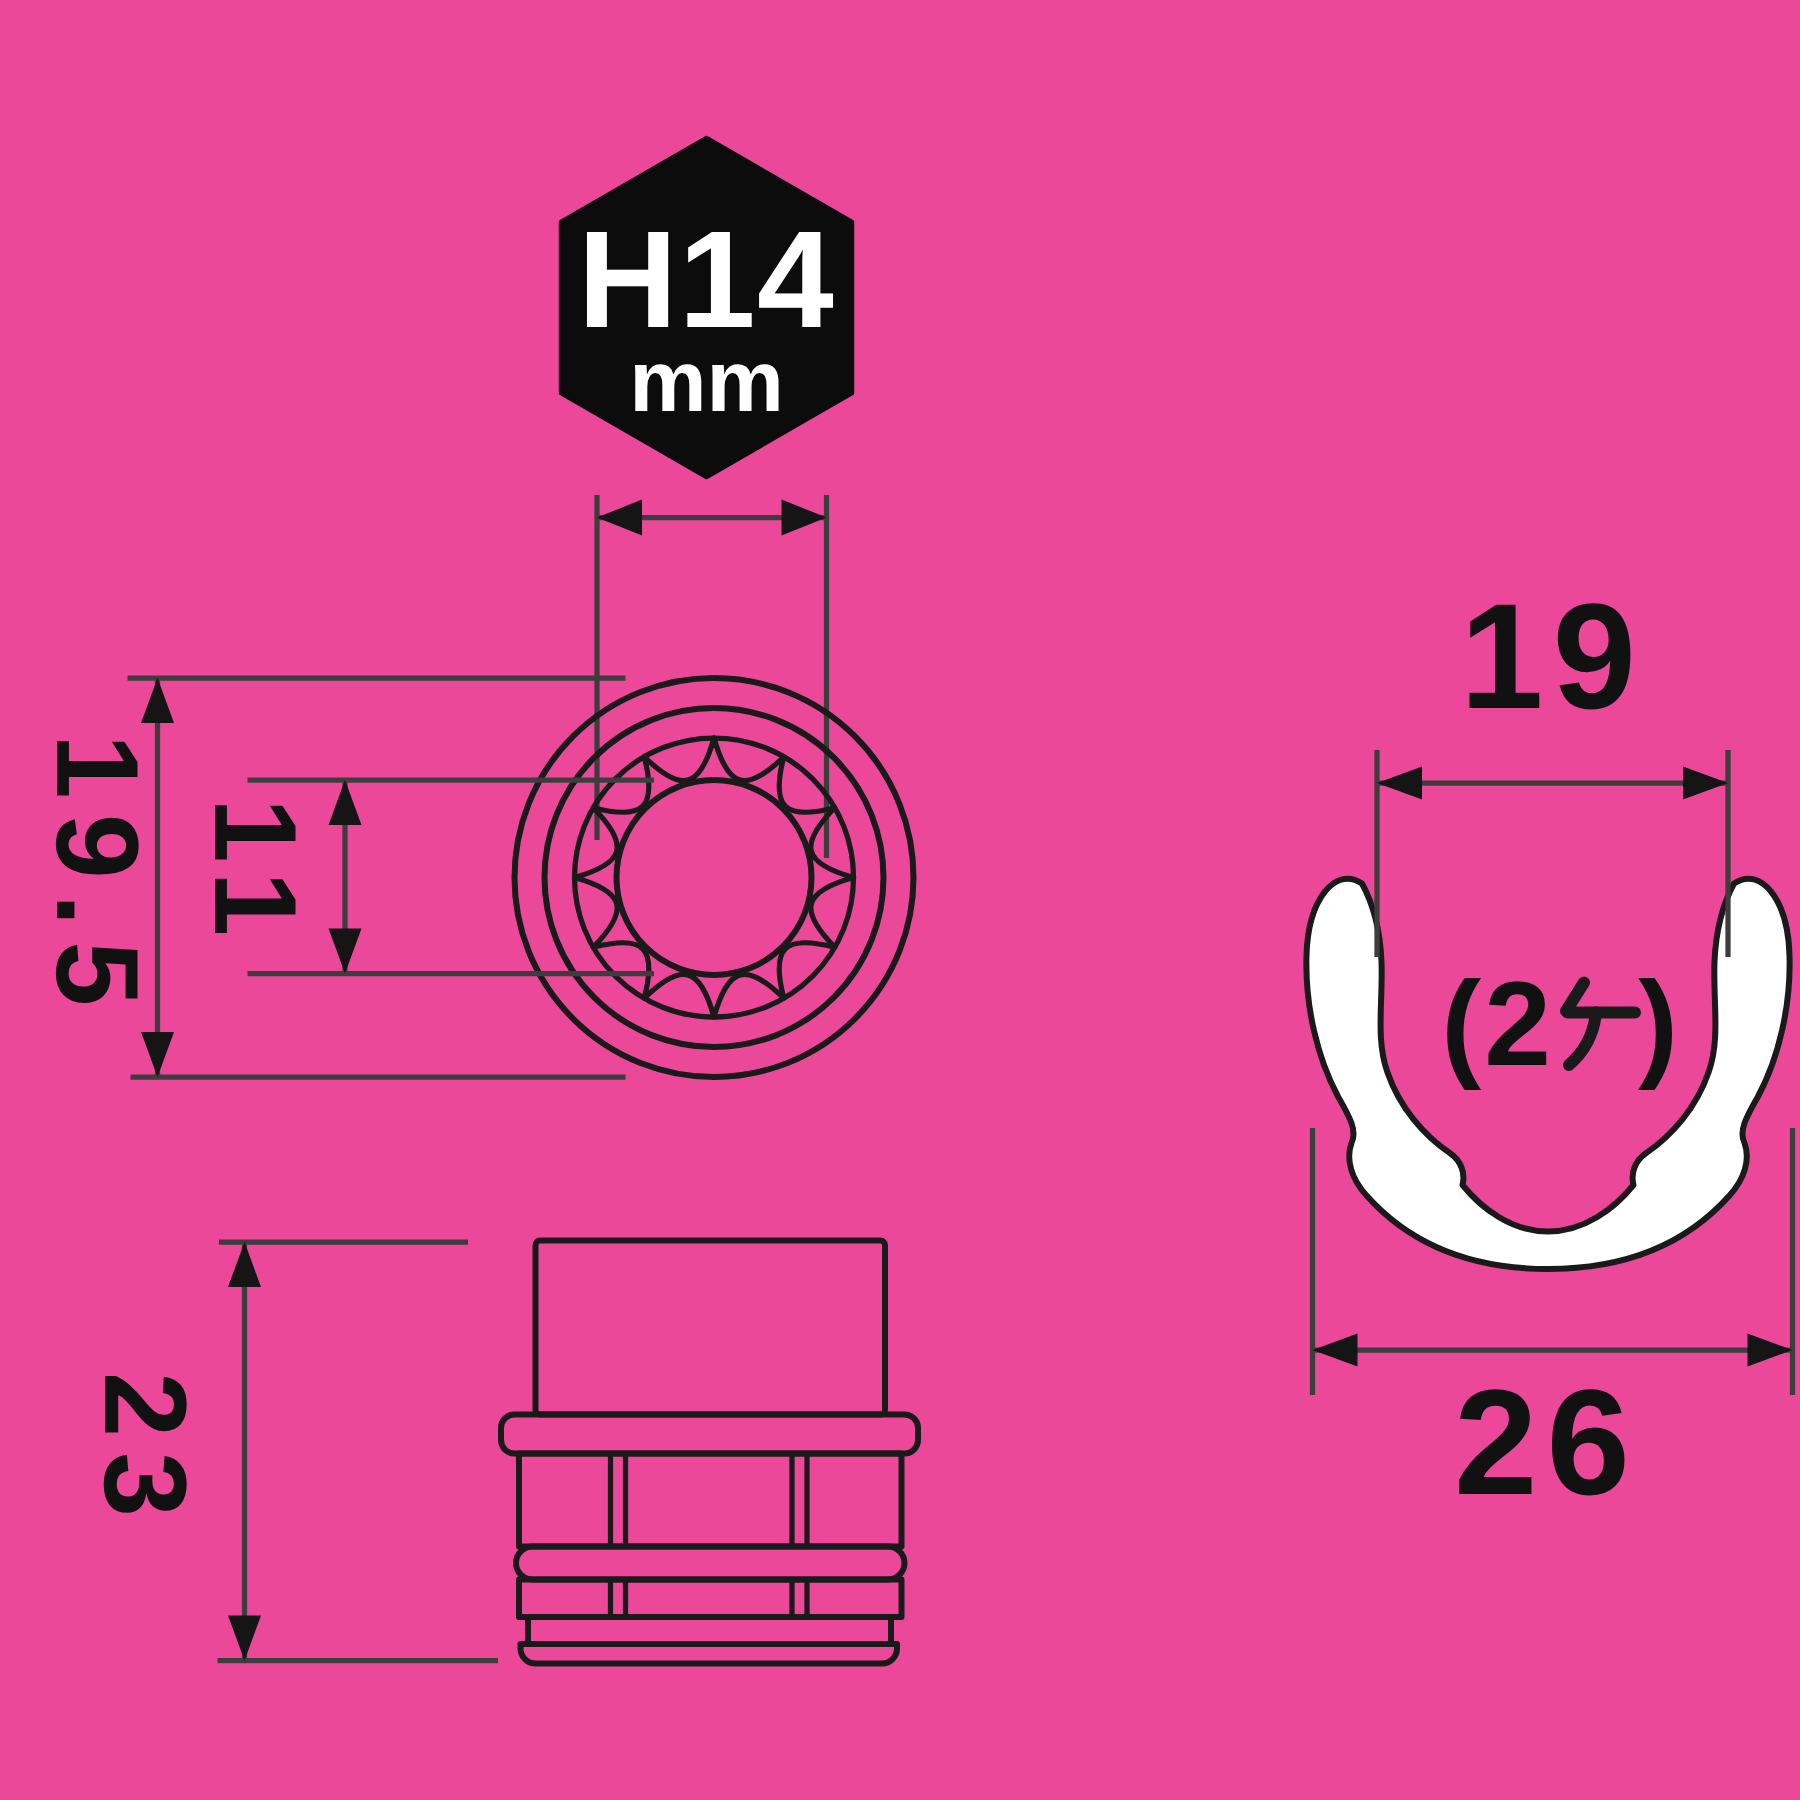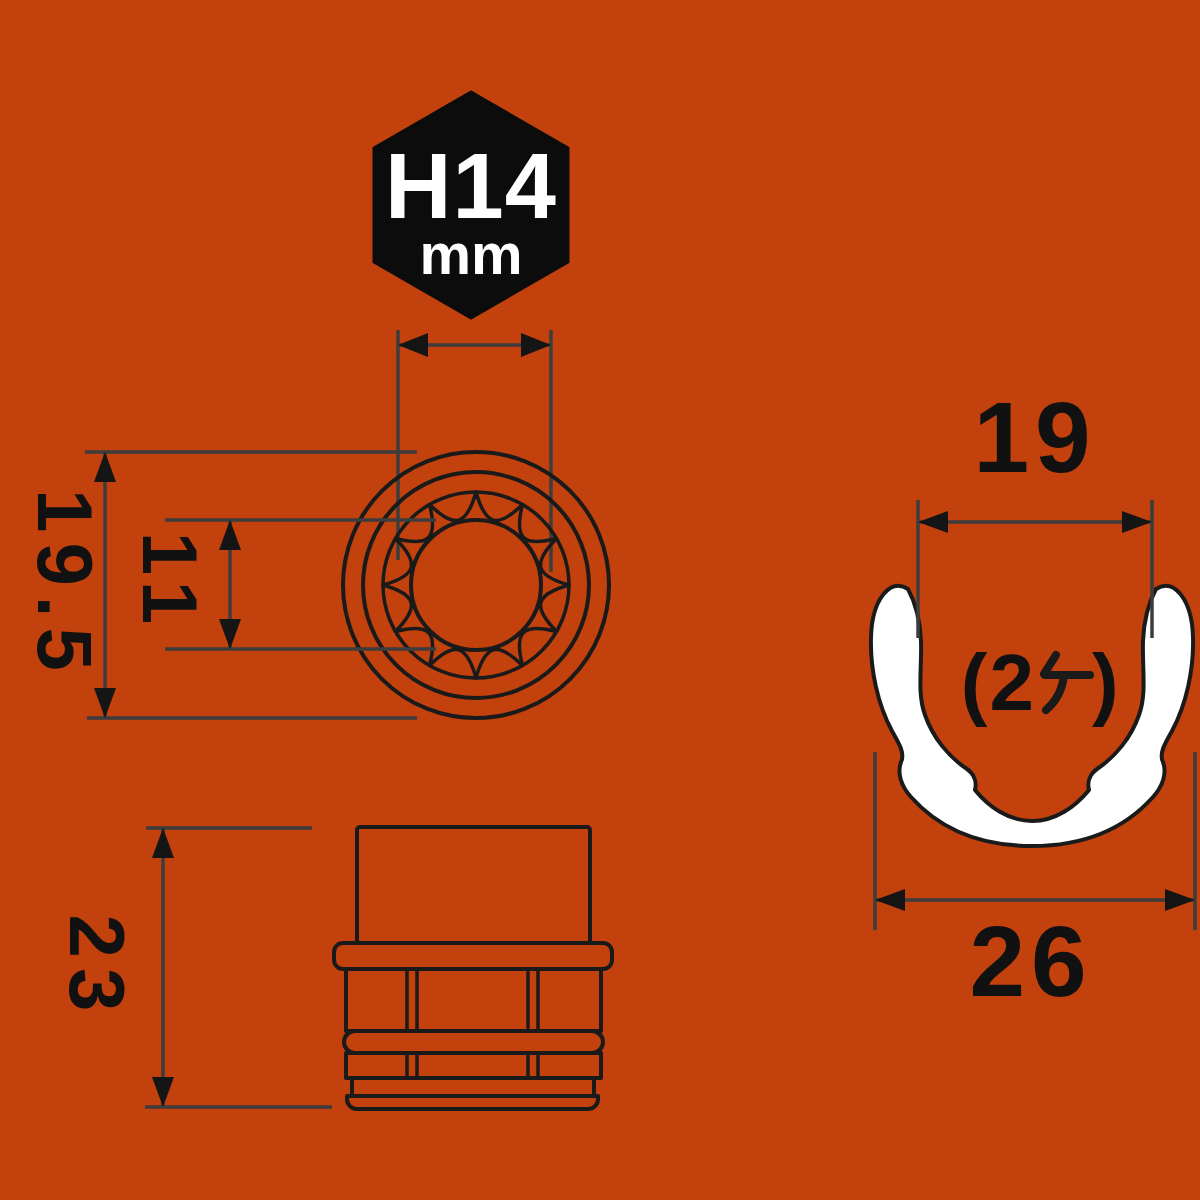--- a/index.html
+++ b/index.html
@@ -1,16 +1,16 @@
 <!DOCTYPE html>
 <html><head>
 <meta charset="utf-8">
 <style>
   html,body{margin:0;padding:0;background:#ffffff;}
-  .stage{width:1200px;height:1200px;position:relative;background:#c2410c;overflow:hidden;
+  .stage{width:1200px;height:1200px;position:relative;background:#ec4899;overflow:hidden;
          font-family:"Liberation Sans", sans-serif;}
   svg{display:block;}
   text{font-family:"Liberation Sans", sans-serif;font-weight:bold;fill:#111111;}
   .dim-label{font-size:78px;letter-spacing:10px;}
   .dim-label-lg{font-size:100px;letter-spacing:6px;}
   .qty-label{font-size:80px;letter-spacing:2px;}
   .hex-size{font-size:92px;fill:#ffffff;letter-spacing:1px;}
   .hex-unit{font-size:58px;fill:#ffffff;}
   .outline{stroke:#1a1a1a;fill:none;stroke-width:4;stroke-linejoin:round;stroke-linecap:round;}
   .thin{stroke-width:3.5;}

